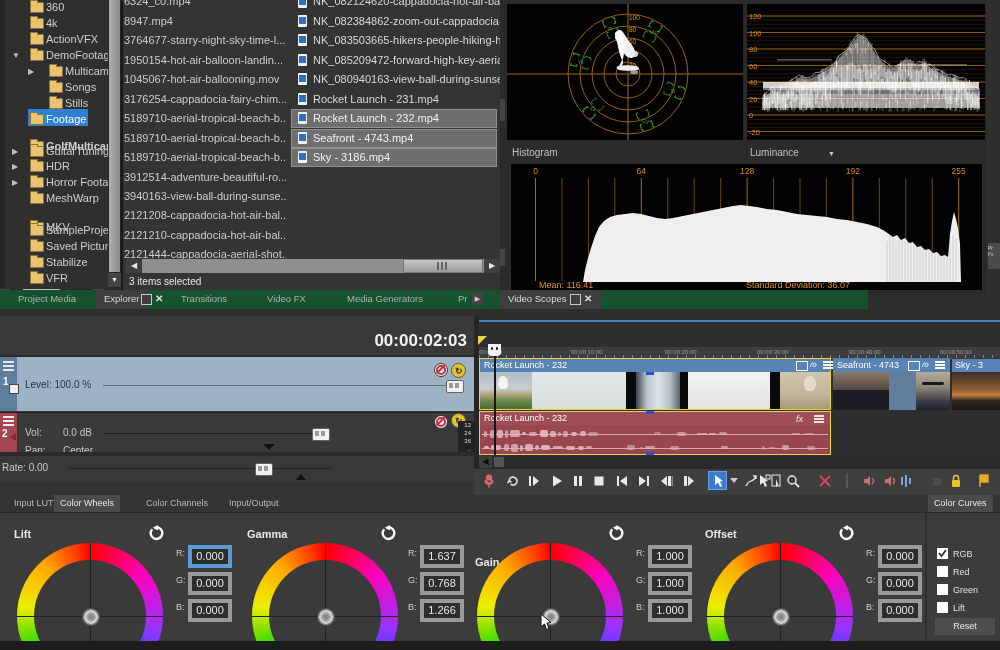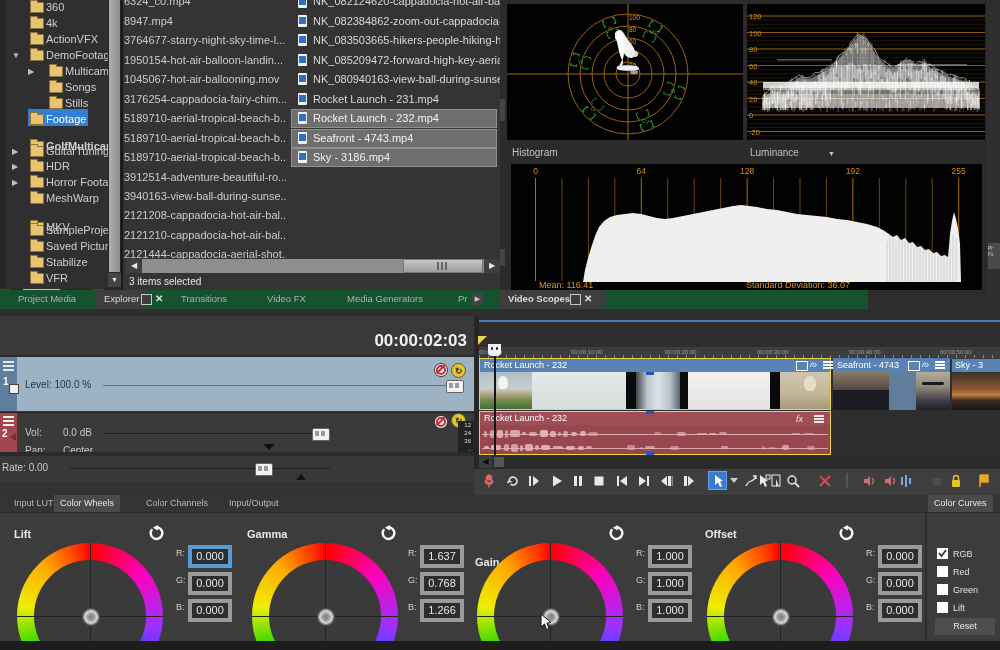--- a/index.html
+++ b/index.html
@@ -908,21 +908,21 @@
 <div id="tabbar">
 <div class="tab" style="left:10px;">Project Media</div>
 <div class="tab tabact" style="left:96px;">Explorer</div>
 <div class="tab" style="left:173px;">Transitions</div>
 <div class="tab" style="left:259px;">Video FX</div>
 <div class="tab" style="left:339px;">Media Generators</div>
 <div class="tab" style="left:450px;">Pr</div>
 <div class="abs" style="left:141px;top:4px;width:9px;height:9px;border:1px solid #c8c8c8;background:#3e3e3e;"></div>
 <div class="abs" style="left:155px;top:3px;color:#e0e0e0;font-size:10px;font-weight:bold;">✕</div>
 <div class="abs" style="left:472px;top:3px;width:11px;height:12px;background:#444;color:#ccc;font-size:7px;text-align:center;line-height:12px;">▶</div>
-<div class="tab tabact" style="left:500px;padding-right:36px;font-weight:bold;">Video Scopes</div>
+<div class="tab tabact" style="left:500px;padding-right:36px;">Video Scopes</div>
 <div class="abs" style="left:570px;top:4px;width:9px;height:9px;border:1px solid #c8c8c8;background:#3e3e3e;"></div>
 <div class="abs" style="left:584px;top:3px;color:#e0e0e0;font-size:10px;font-weight:bold;">✕</div>
 </div>
 <div id="tlh">
 <div class="abs" style="left:0;top:15px;width:467px;text-align:right;font-size:17px;font-weight:bold;color:#f0f0f0;">00:00:02:03</div>
 <div class="abs" style="left:0;top:39px;width:474px;height:2px;background:#2a2a2a;"></div>
 <div class="abs" style="left:0;top:41px;width:474px;height:54px;background:#9db3c3;"></div>
 <div class="abs" style="left:0;top:41px;width:17px;height:54px;background:#5e7e9e;"></div>
 <div class="abs" style="left:3px;top:45px;width:11px;height:2px;background:#e8e8e8;box-shadow:0 4px 0 #e8e8e8,0 8px 0 #e8e8e8;"></div>
 <div class="abs" style="left:3px;top:60px;font-size:10px;font-weight:bold;color:#fff;">1</div>

